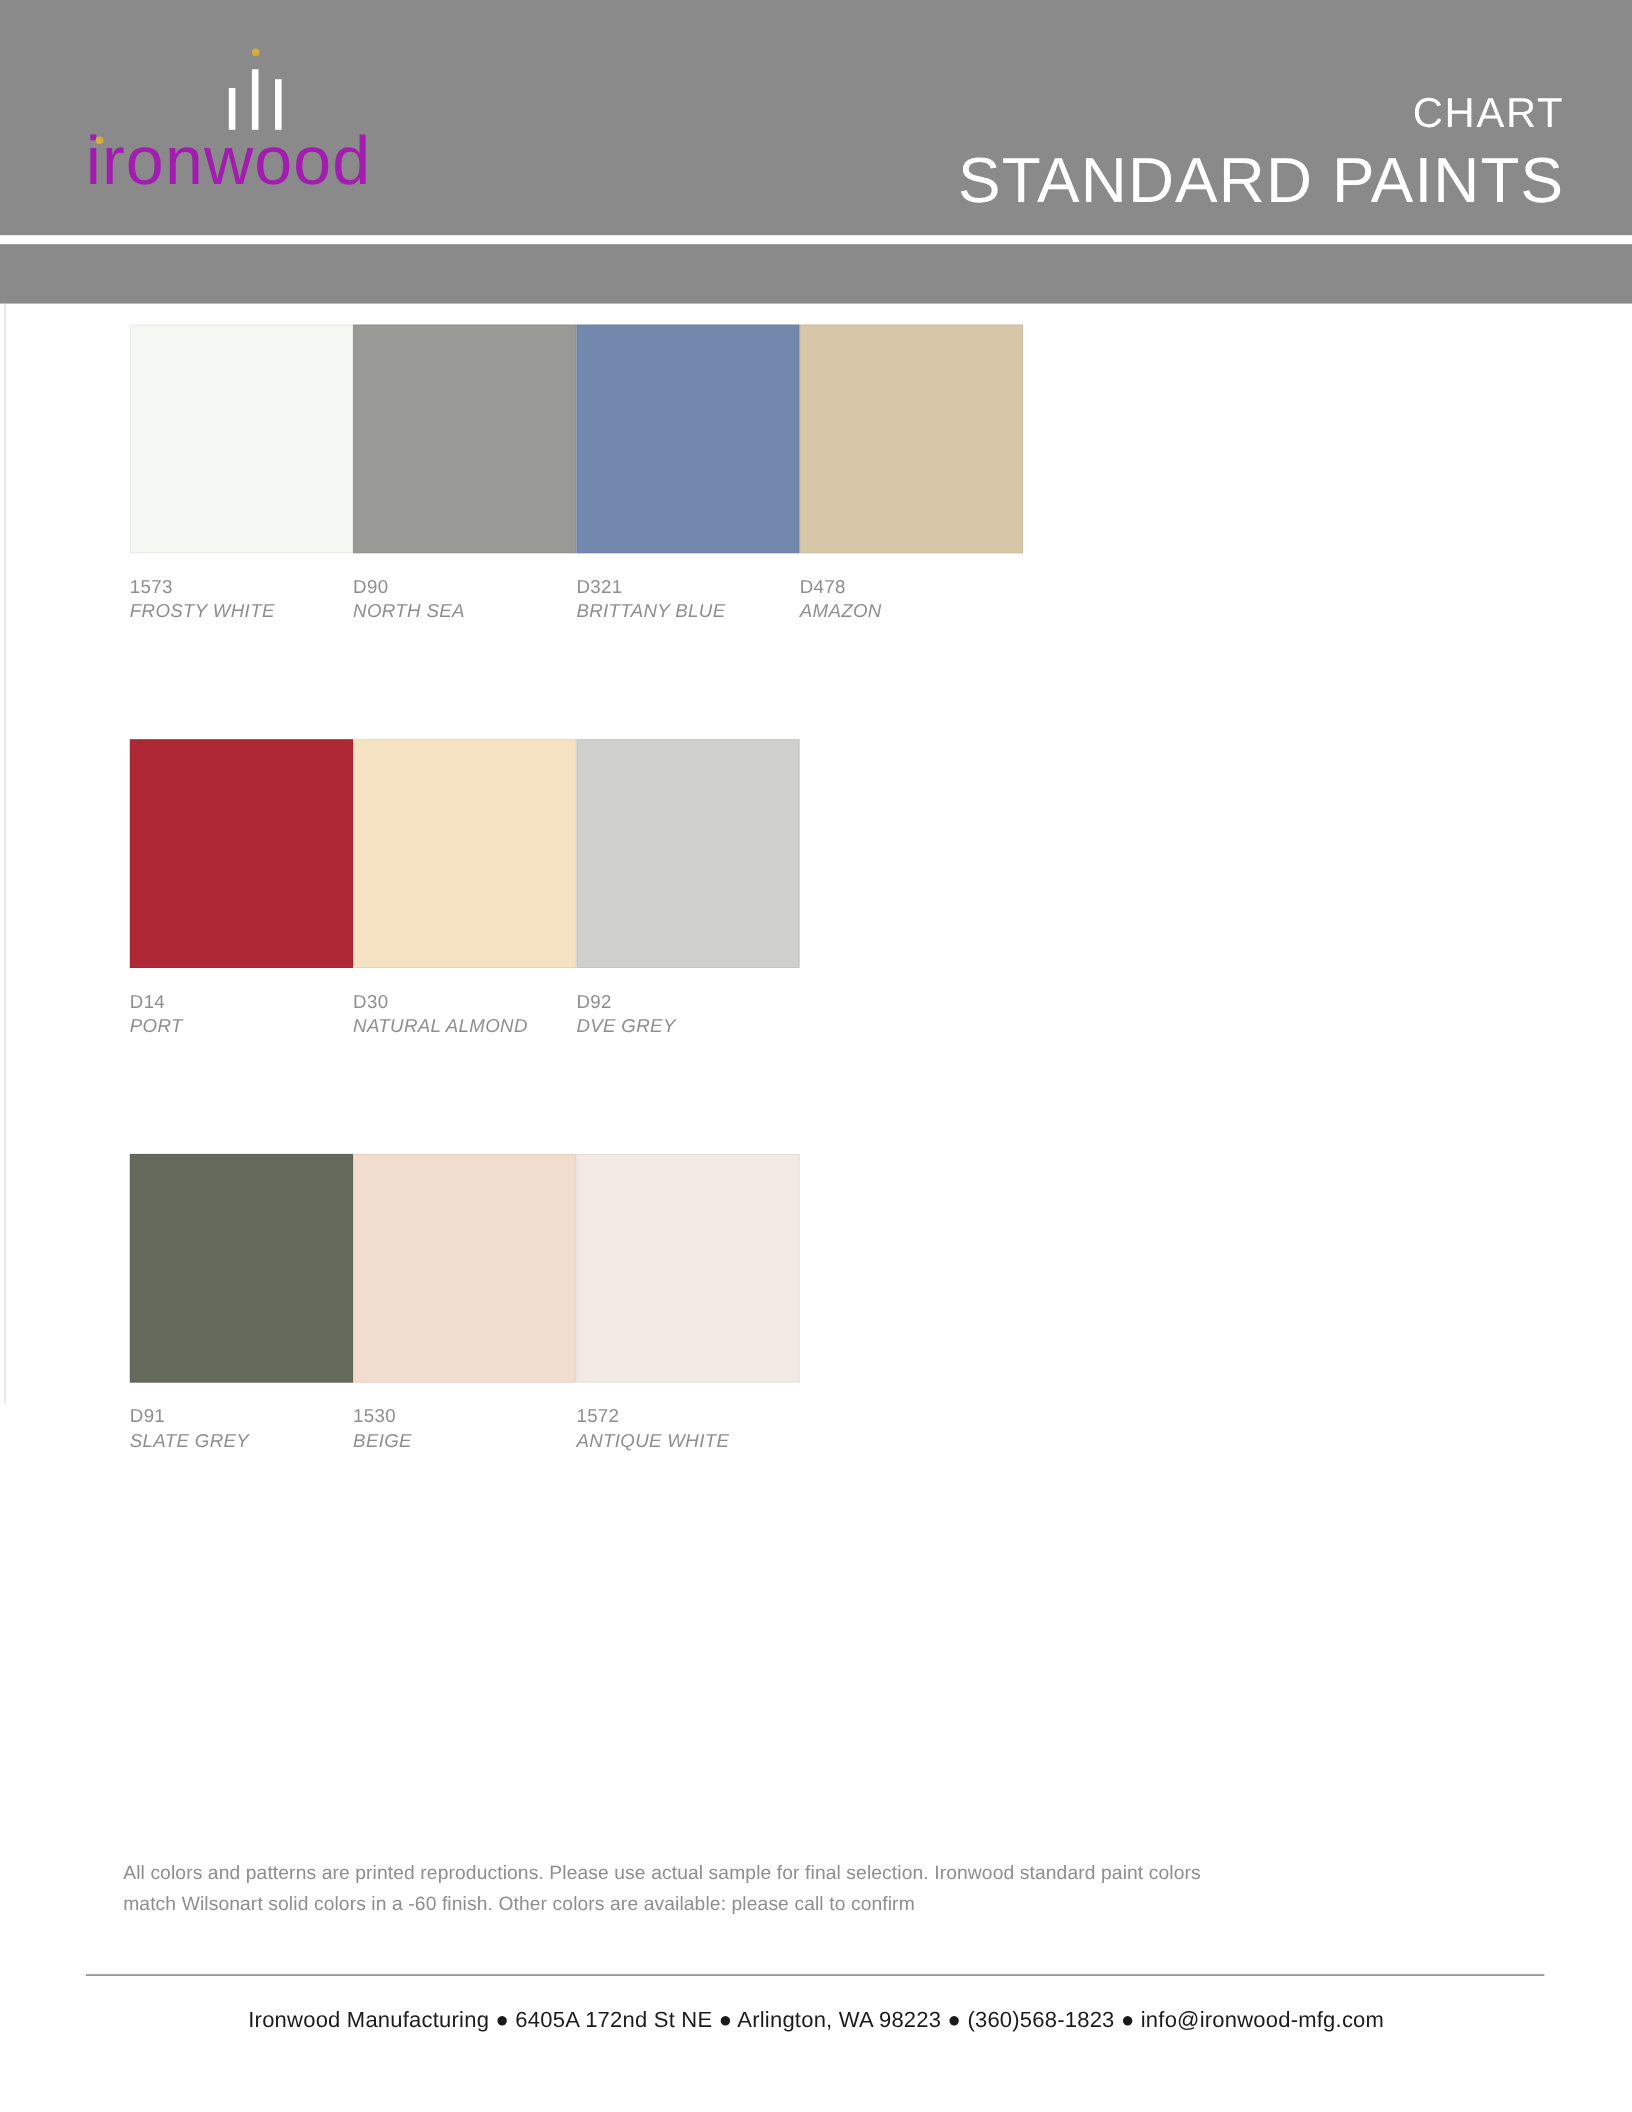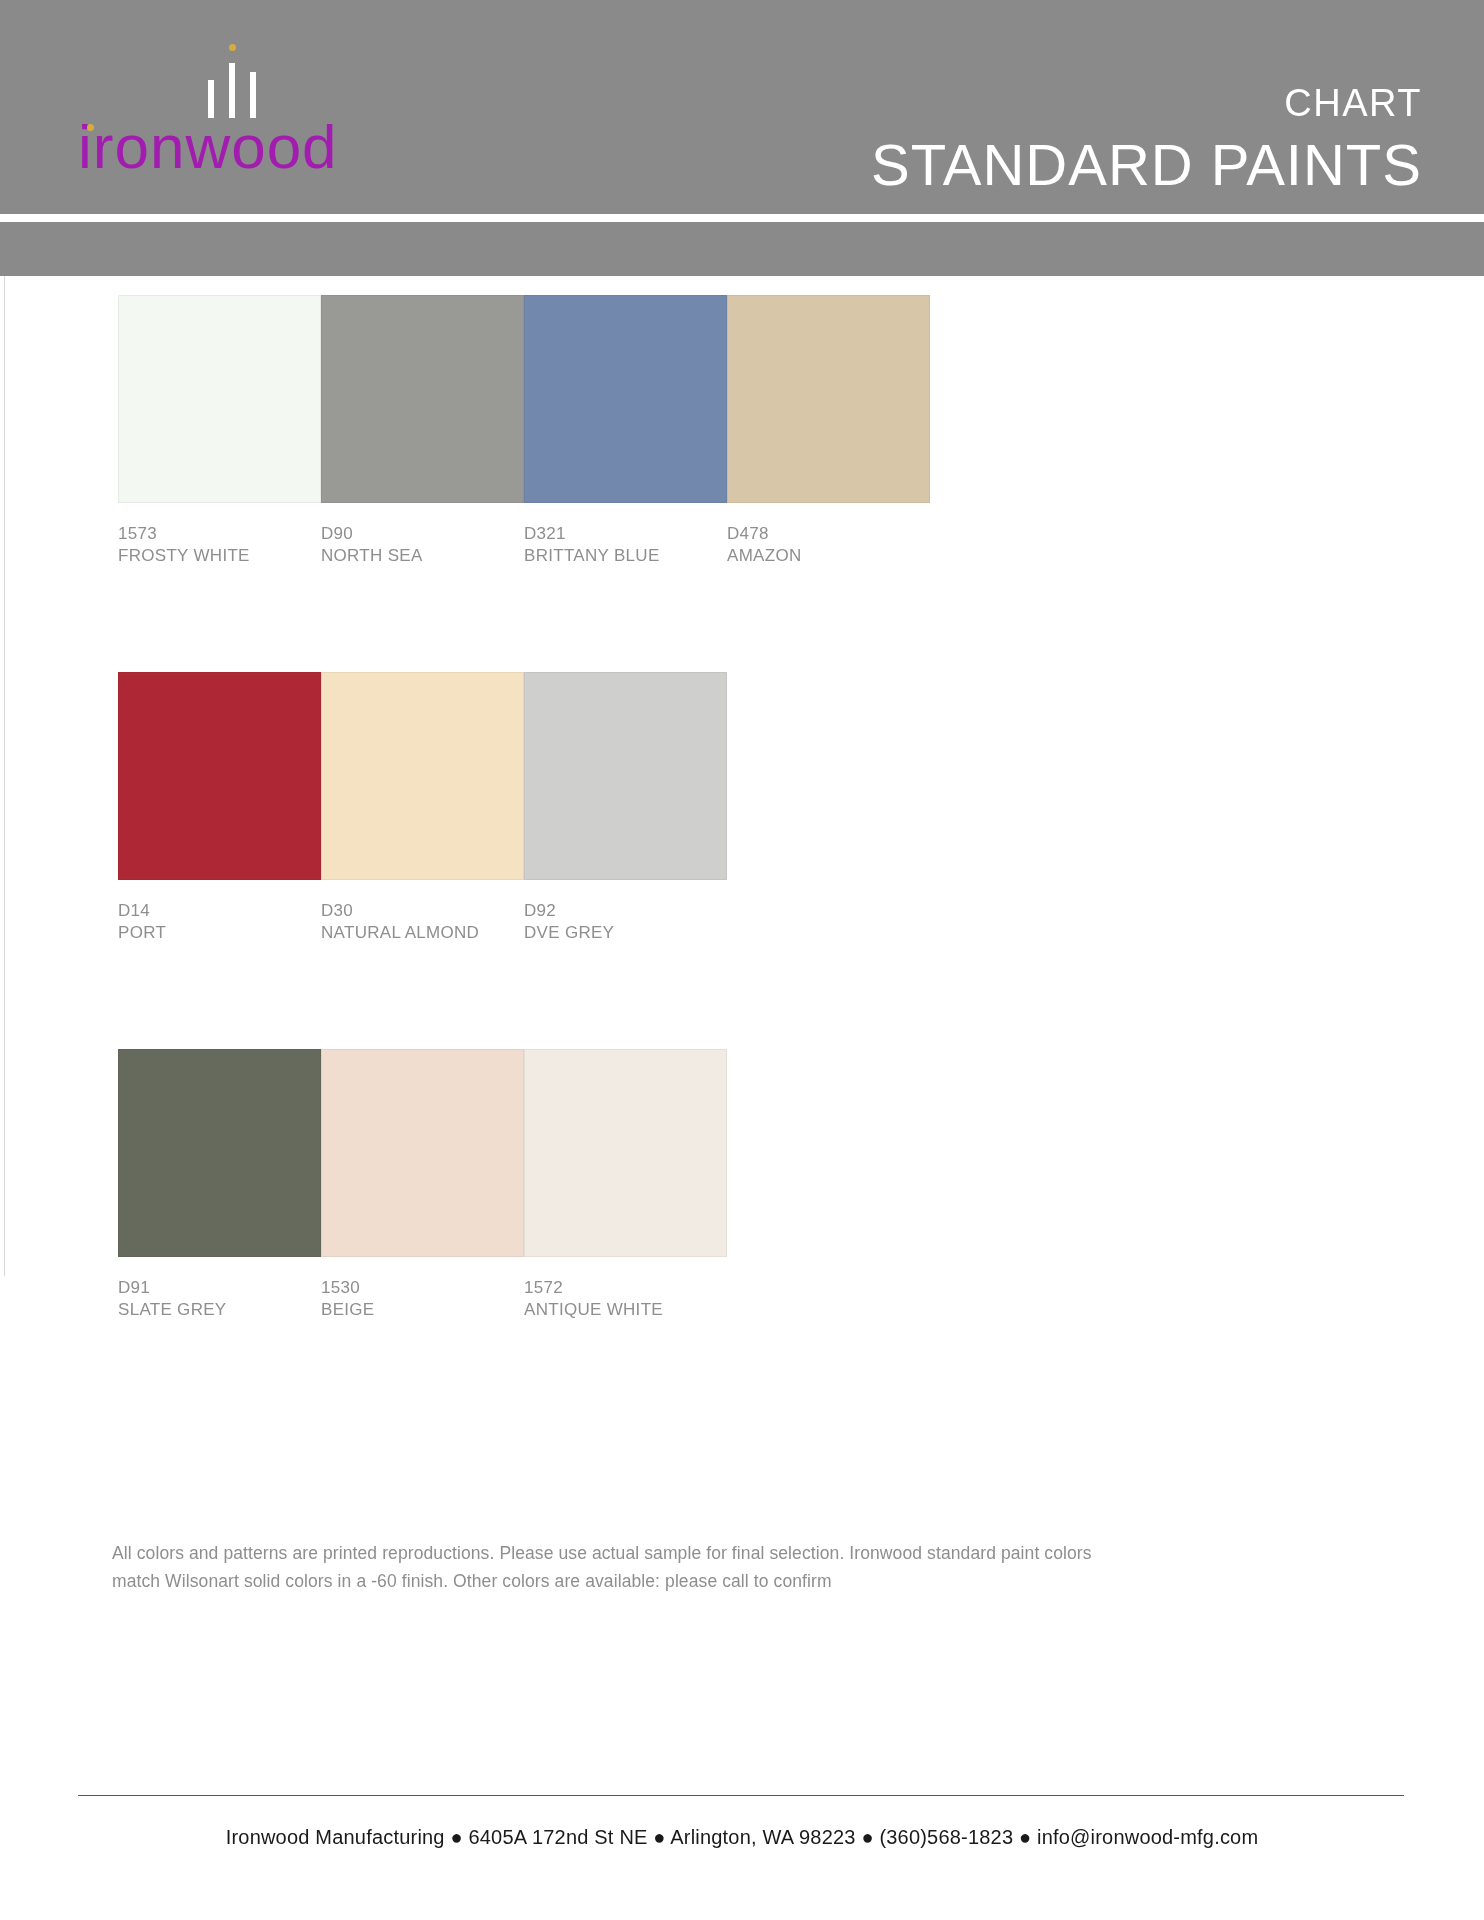--- a/index.html
+++ b/index.html
@@ -152,27 +152,27 @@
   }
   .cell-labels {
     margin-top: 20px;
     font-family: "Liberation Sans", sans-serif;
     color: #8e8e8e;
     font-size: 17px;
     line-height: 1.32;
     letter-spacing: 0.3px;
   }
   .cell-code { display: block; }
-  .cell-name { display: block; }
+  .cell-name { display: block; font-style: italic; }
 
   
   .disclaimer {
     position: absolute;
     left: 112px;
-    top: 1539px;
+    top: 1688px;
     width: 1000px;
     font-size: 17.5px;
     line-height: 1.6;
     color: #8e8e8e;
     letter-spacing: 0.1px;
   }
 
   
   .footer-rule {
     position: absolute;

